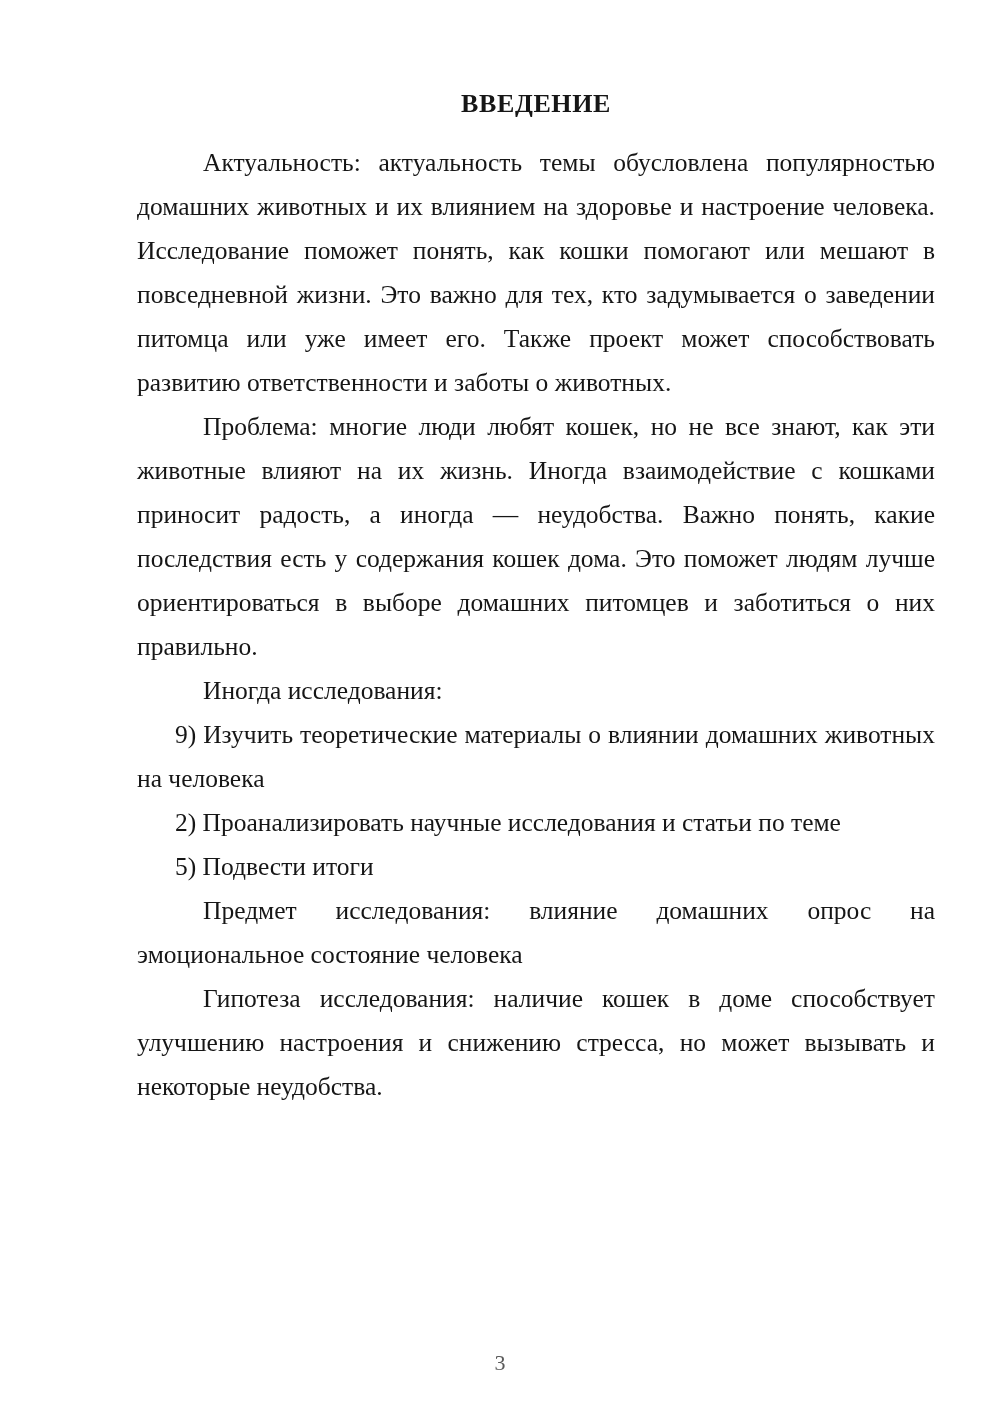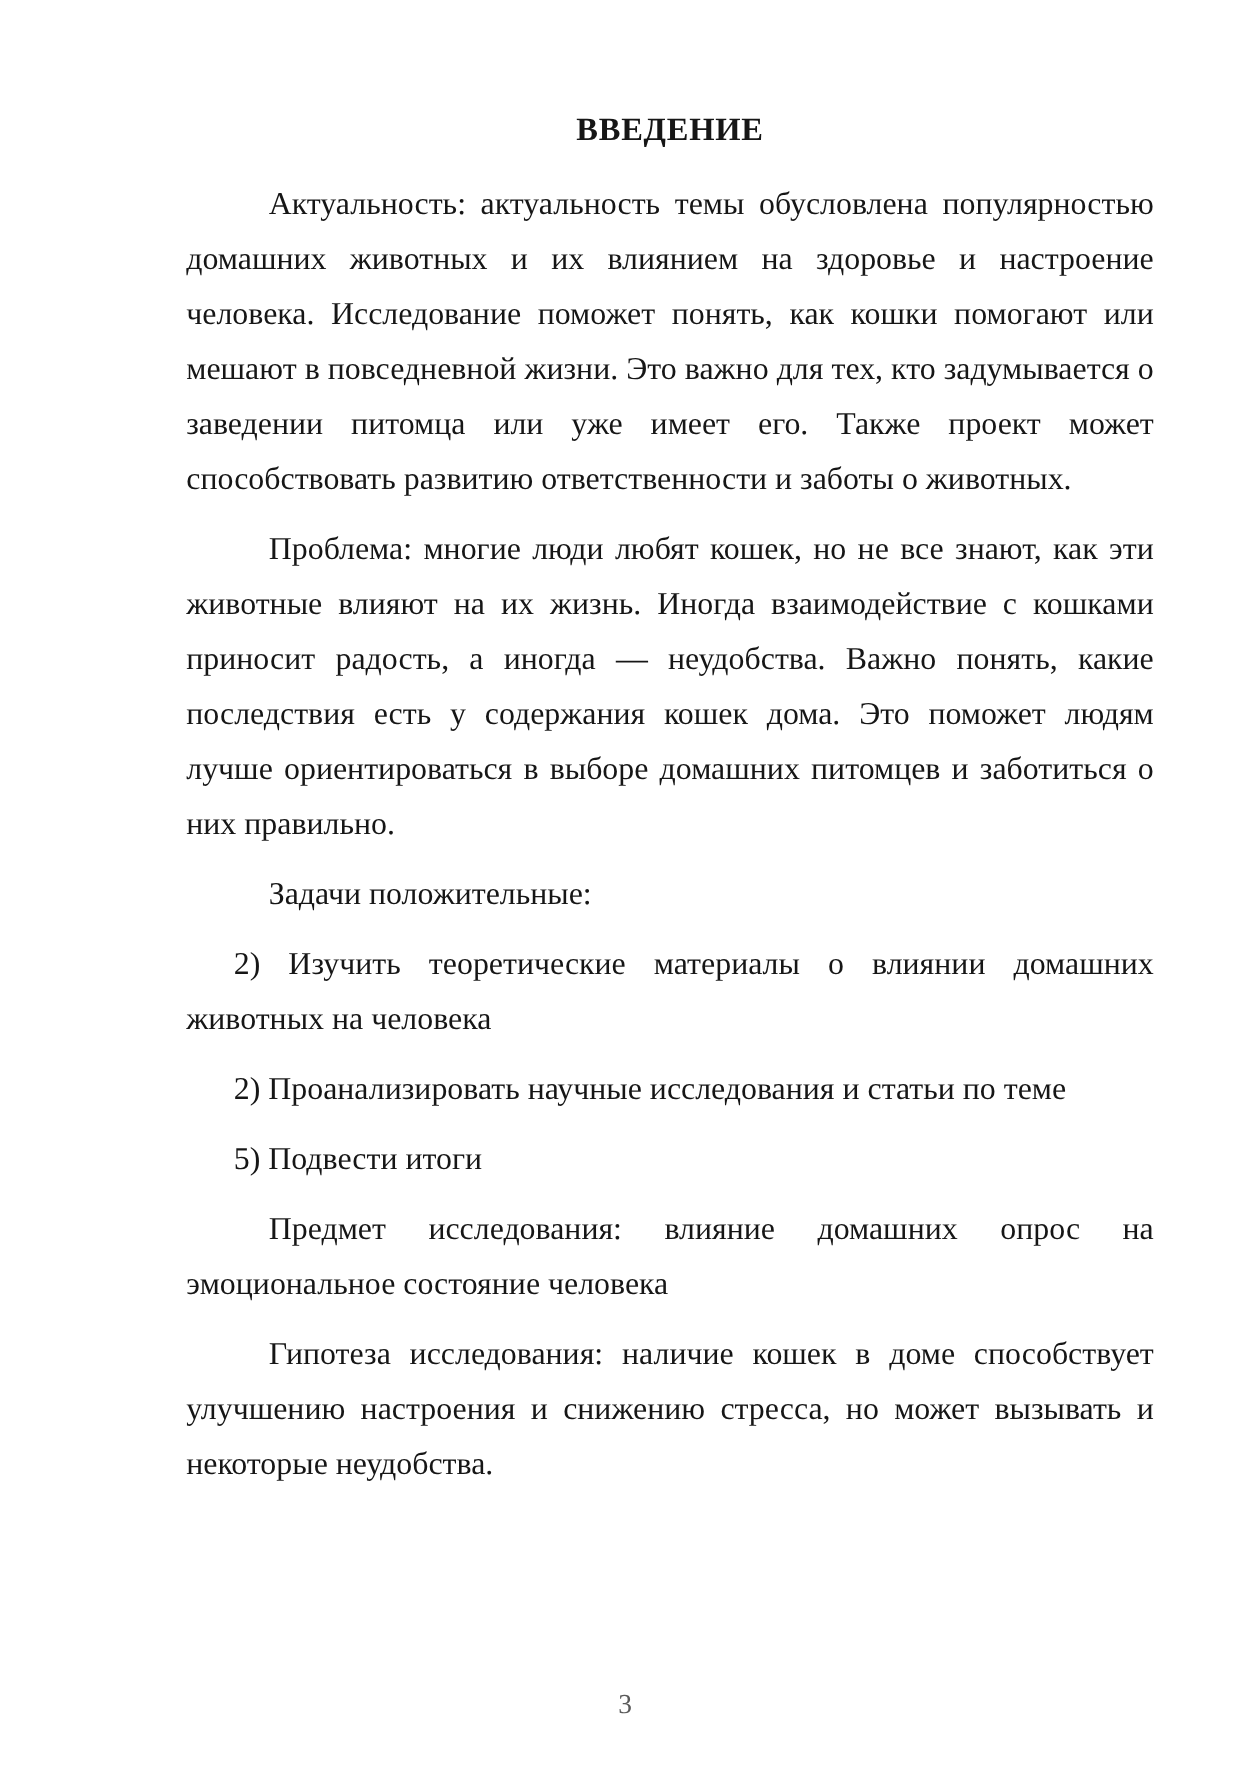--- a/index.html
+++ b/index.html
@@ -32,21 +32,21 @@
   .doc-title {
     font-size: 26px;
     font-weight: bold;
     text-align: center;
     letter-spacing: 0.6px;
     margin: 0 0 22px 0;
     line-height: 1.2;
   }
 
   p.para {
-    margin: 12px;
+    margin: 0;
     font-size: 25.5px;
     line-height: 44px;
     text-align: justify;
     text-justify: inter-word;
     text-indent: 66px;
     hyphens: none;
   }
 
   p.para.list-item {
     text-indent: 38px;
@@ -75,23 +75,23 @@
 
   <div class="content">
 
     <h1 class="doc-title">ВВЕДЕНИЕ</h1>
 
     <p class="para">Актуальность: актуальность темы обусловлена популярностью домашних животных и их влиянием на здоровье и настроение человека. Исследование поможет понять, как кошки помогают или мешают в повседневной жизни. Это важно для тех, кто задумывается о заведении питомца или уже имеет его. Также проект может способствовать развитию ответственности и заботы о животных.</p>
 
     <p class="para">Проблема: многие люди любят кошек, но не все знают, как эти животные влияют на их жизнь. Иногда взаимодействие с кошками приносит радость, а иногда — неудобства. Важно понять, какие последствия есть у содержания кошек дома. Это поможет людям лучше ориентироваться в выборе домашних питомцев и заботиться о них правильно.</p>
 
 
-    <p class="para">Задачи положительные:</p>
+    <p class="para">Иногда исследования:</p>
 
-    <p class="para list-item">2) Изучить теоретические материалы о влиянии домашних животных на человека</p>
+    <p class="para list-item">9) Изучить теоретические материалы о влиянии домашних животных на человека</p>
 
     <p class="para list-item">2) Проанализировать научные исследования и статьи по теме</p>
 
 
 
     <p class="para list-item">5) Подвести итоги</p>
 
 
     <p class="para">Предмет исследования: влияние домашних опрос на эмоциональное состояние человека</p>
 

